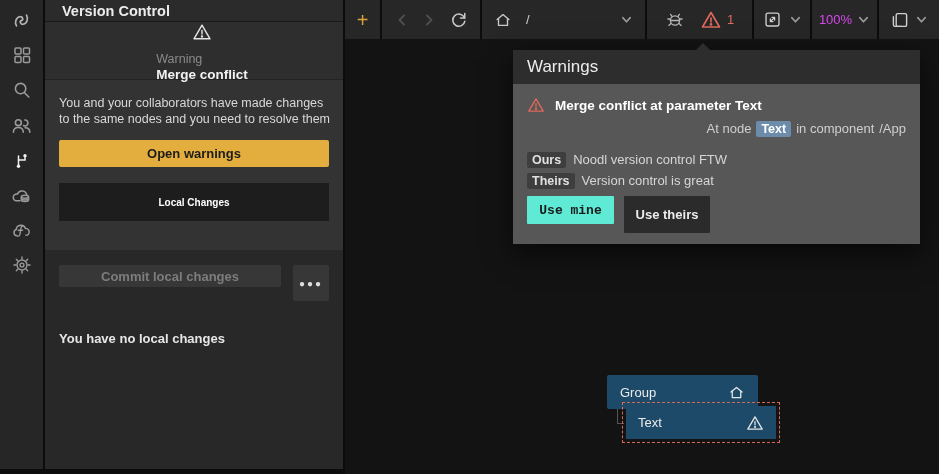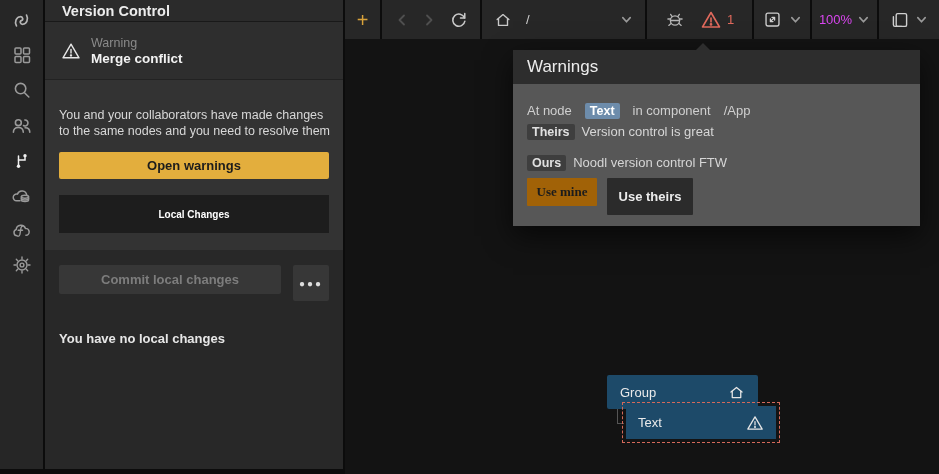--- a/index.html
+++ b/index.html
@@ -25,45 +25,45 @@
     position: absolute; left: 45px; top: 0; width: 298px; height: 469px;
     background: #333333;
   }
   .panel-title {
     height: 22px; background: #2b2b2b; border-bottom: 1px solid #191919;
     display: flex; align-items: center; padding-left: 17px;
     font-size: 14.5px; font-weight: bold; color: #ececec;
   }
   .warn-box {
     height: 58px; background: #2e2e2e; border-bottom: 1px solid #222;
-    display: flex; align-items: center; padding-left: 16px; gap: 10px;
+    display: flex; align-items: center; padding-left: 16px; gap: 10px; flex-direction: column;
   }
   .warn-label { color: #8a8a8a; font-size: 12.5px; }
   .warn-title { color: #f2f2f2; font-size: 13.5px; font-weight: bold; margin-top: 1px; }
   .panel-section { padding: 16px 14px 0 14px; }
-  .desc { color: #d8d8d8; font-size: 12.5px; line-height: 15.5px; width: 276px; margin-top: 12px; }
+  .desc { color: #d8d8d8; font-size: 12.5px; line-height: 15.5px; width: 276px; }
   .open-warnings {
     margin-top: 13px; width: 100%; height: 27px; border: none; border-radius: 2px;
     background: #e3ae3d; color: #1c1c1c; font-weight: bold; font-size: 13px;
     font-family: "Liberation Sans", sans-serif; cursor: pointer;
   }
   .tabs { margin-top: 16px; height: 38px; display: flex; }
   .tab {
     flex: 1; display: flex; align-items: center; justify-content: center;
     font-size: 10px; cursor: pointer;
   }
   .tab.active { background: #1d1d1d; color: #ffffff; font-weight: bold; }
   .tab.inactive { background: #3d3d3d; color: #919191; }
   .tab-content {
     position: absolute; left: 0; right: 0; top: 250px; bottom: 0;
     background: #282828; padding: 15px 14px 0 14px;
   }
   .commit-row { display: flex; gap: 12px; }
   .commit-btn {
-    flex: 1; height: 29px; background: #373737; border: none; border-radius: 2px;
+    flex: 1; height: 22px; background: #373737; border: none; border-radius: 2px;
     color: #7d7d7d; font-size: 13px; font-weight: bold;
     font-family: "Liberation Sans", sans-serif; cursor: pointer;
   }
   .more-btn {
     width: 36px; height: 36px; background: #373737; border: none; border-radius: 2px;
     color: #dddddd; font-size: 10px; letter-spacing: 2px; cursor: pointer;
     font-family: "Liberation Sans", sans-serif;
   }
   .empty-msg { margin-top: 30px; color: #e6e6e6; font-size: 13px; font-weight: 600; }
 
@@ -118,29 +118,29 @@
     position: absolute; top: -7px; left: 182px; width: 0; height: 0;
     border-left: 8px solid transparent; border-right: 8px solid transparent;
     border-bottom: 8px solid #2d2d2d;
   }
   .popup-header {
     height: 34px; background: #2d2d2d; display: flex; align-items: center;
     padding: 2px 14px; font-size: 17px; font-weight: normal; color: #ececec;
   }
   .popup-body { padding: 12px 14px 11px 14px; }
   .conflict-title-row { display: flex; align-items: center; gap: 10px; color: #ffffff; font-size: 13.5px; font-weight: bold; height: 18px; }
-  .loc-row { margin-top: 6px; color: #cfcfcf; font-size: 13px; height: 17px; display: flex; align-items: center; gap: 13px; }
+  .loc-row { margin-top: 6px; color: #cfcfcf; font-size: 13px; height: 17px; display: flex; align-items: center; gap: 5px; justify-content: flex-end; }
   .chip-node { background: #6d8cab; color: #ffffff; font-weight: 600; padding: 1px 5px; border-radius: 2px; font-size: 12.5px; }
   .kv-row { margin-top: 4px; color: #d6d6d6; font-size: 13px; height: 17px; display: flex; align-items: center; gap: 7px; }
   .kv-row.first { margin-top: 14px; }
   .chip { background: #3e3e3e; color: #e0e0e0; padding: 1px 5px; border-radius: 2px; font-size: 12.5px; font-weight: 600; }
   .btn-row { margin-top: 7px; display: flex; gap: 10px; }
   .use-mine {
-    width: 70px; height: 28px; border: none; border-radius: 1px; background: #a16207;
-    color: #1c1c1c; font-weight: bold; font-size: 13px; font-family: Liberation Serif, serif; cursor: pointer;
+    width: 87px; height: 28px; border: none; border-radius: 1px; background: #5eead4;
+    color: #1c1c1c; font-weight: bold; font-size: 13px; font-family: Liberation Mono, monospace; cursor: pointer;
   }
   .use-theirs {
     width: 86px; height: 37px; border: none; border-radius: 1px; background: #2b2b2b;
     color: #ececec; font-weight: bold; font-size: 13px; font-family: "Liberation Sans", sans-serif; cursor: pointer;
   }
 </style>
 </head>
 <body>
 
 <div class="rail">
@@ -392,32 +392,42 @@
         </svg>
       </span>
     </div>
   </div>
 </div>
 
 <div class="popup">
   <div class="popup-pointer"></div>
   <div class="popup-header">Warnings</div>
   <div class="popup-body">
+    <div class="conflict-title-row">
+      <span>
+        <svg width="18" height="18" viewBox="0 0 20 20" fill="none" stroke="#e0695c" stroke-width="1.5" stroke-linejoin="round" stroke-linecap="round">
+          <path d="M10 3.2 L18 16.8 H2 Z"></path>
+          <path d="M10 8.5 v3.6"></path>
+            <circle cx="10" cy="14.4" r="0.55" fill="#e0695c"></circle>
+        </svg>
+      </span>
+      <span>Merge conflict at parameter Text</span>
+    </div>
     <div class="loc-row">
       <span>At node</span>
       <span class="chip-node">Text</span>
       <span>in component</span>
       <span>/App</span>
     </div>
+    <div class="kv-row first">
+      <span class="chip">Ours</span>
+      <span>Noodl version control FTW</span>
+    </div>
     <div class="kv-row">
       <span class="chip">Theirs</span>
       <span>Version control is great</span>
     </div>
-    <div class="kv-row first">
-      <span class="chip">Ours</span>
-      <span>Noodl version control FTW</span>
-    </div>
     <div class="btn-row">
       <button class="use-mine">Use mine</button>
       <button class="use-theirs">Use theirs</button>
     </div>
   </div>
 </div>
 
 </body></html>

